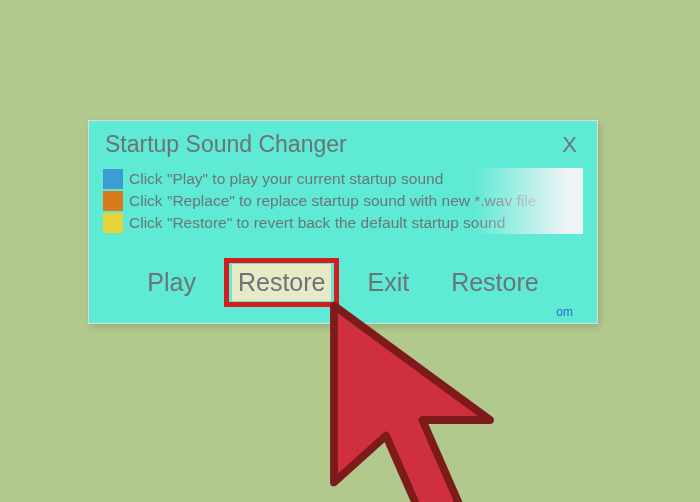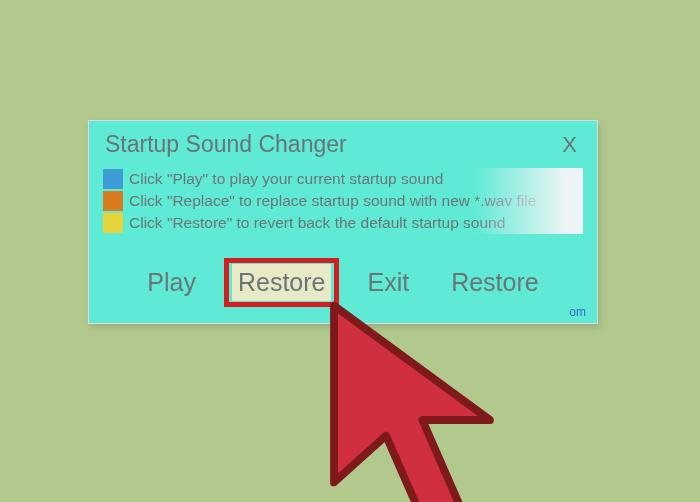--- a/index.html
+++ b/index.html
@@ -98,21 +98,21 @@
     right: -8px;
     bottom: -6px;
     border: 5px solid #d11f1f;
     pointer-events: none;
   }
   .btn-replace {
     background: #e8eac7;
   }
   .link-corner {
     position: absolute;
-    right: 11px;
+    right: 24px;
     bottom: 4px;
     font-size: 12px;
     color: #3366cc;
   }
   .cursor {
     position: absolute;
     left: 308px;
     top: 290px;
     width: 260px;
     height: 260px;

